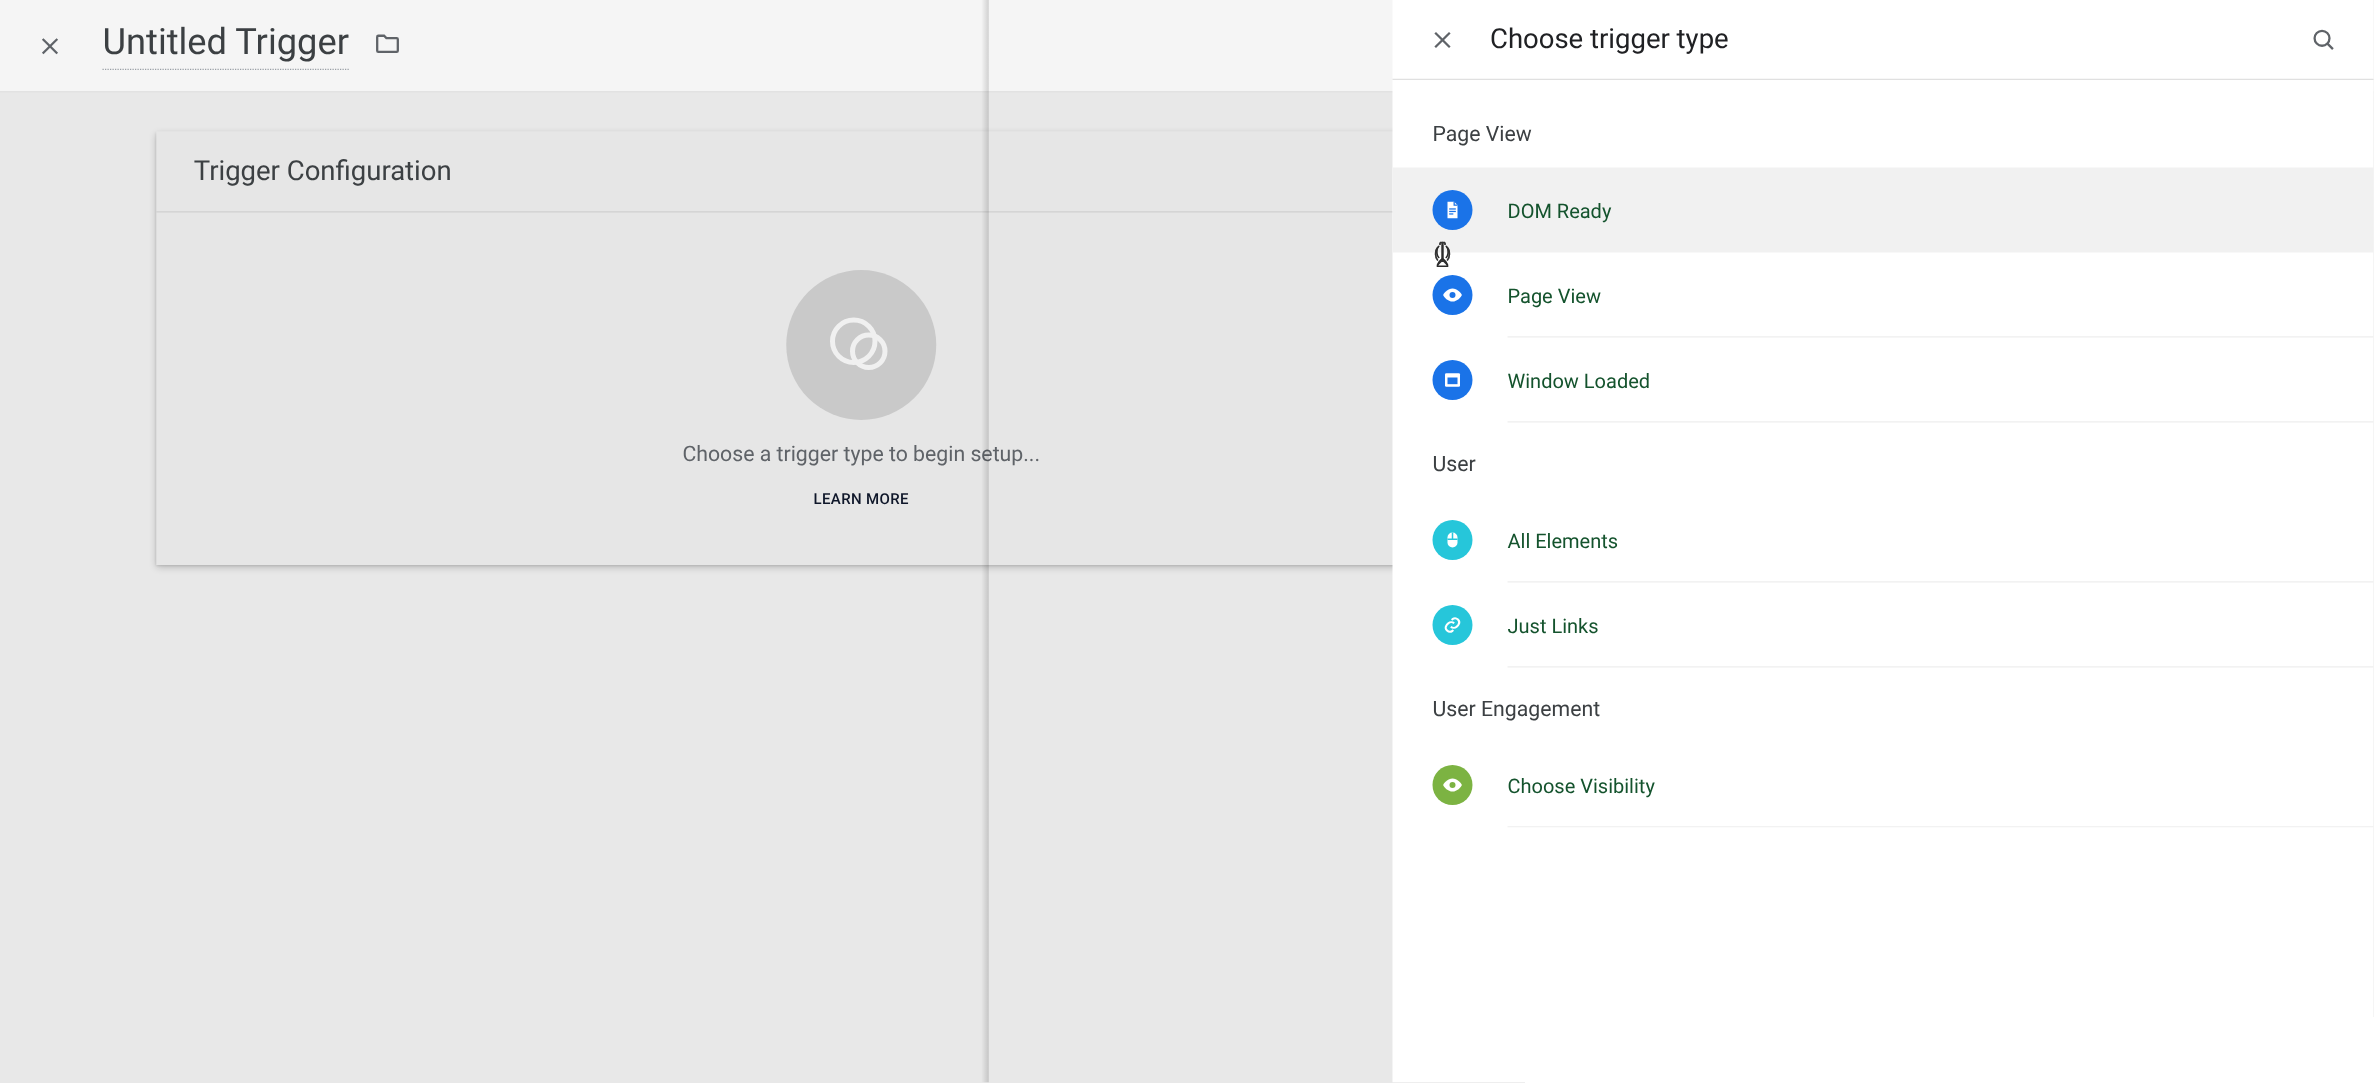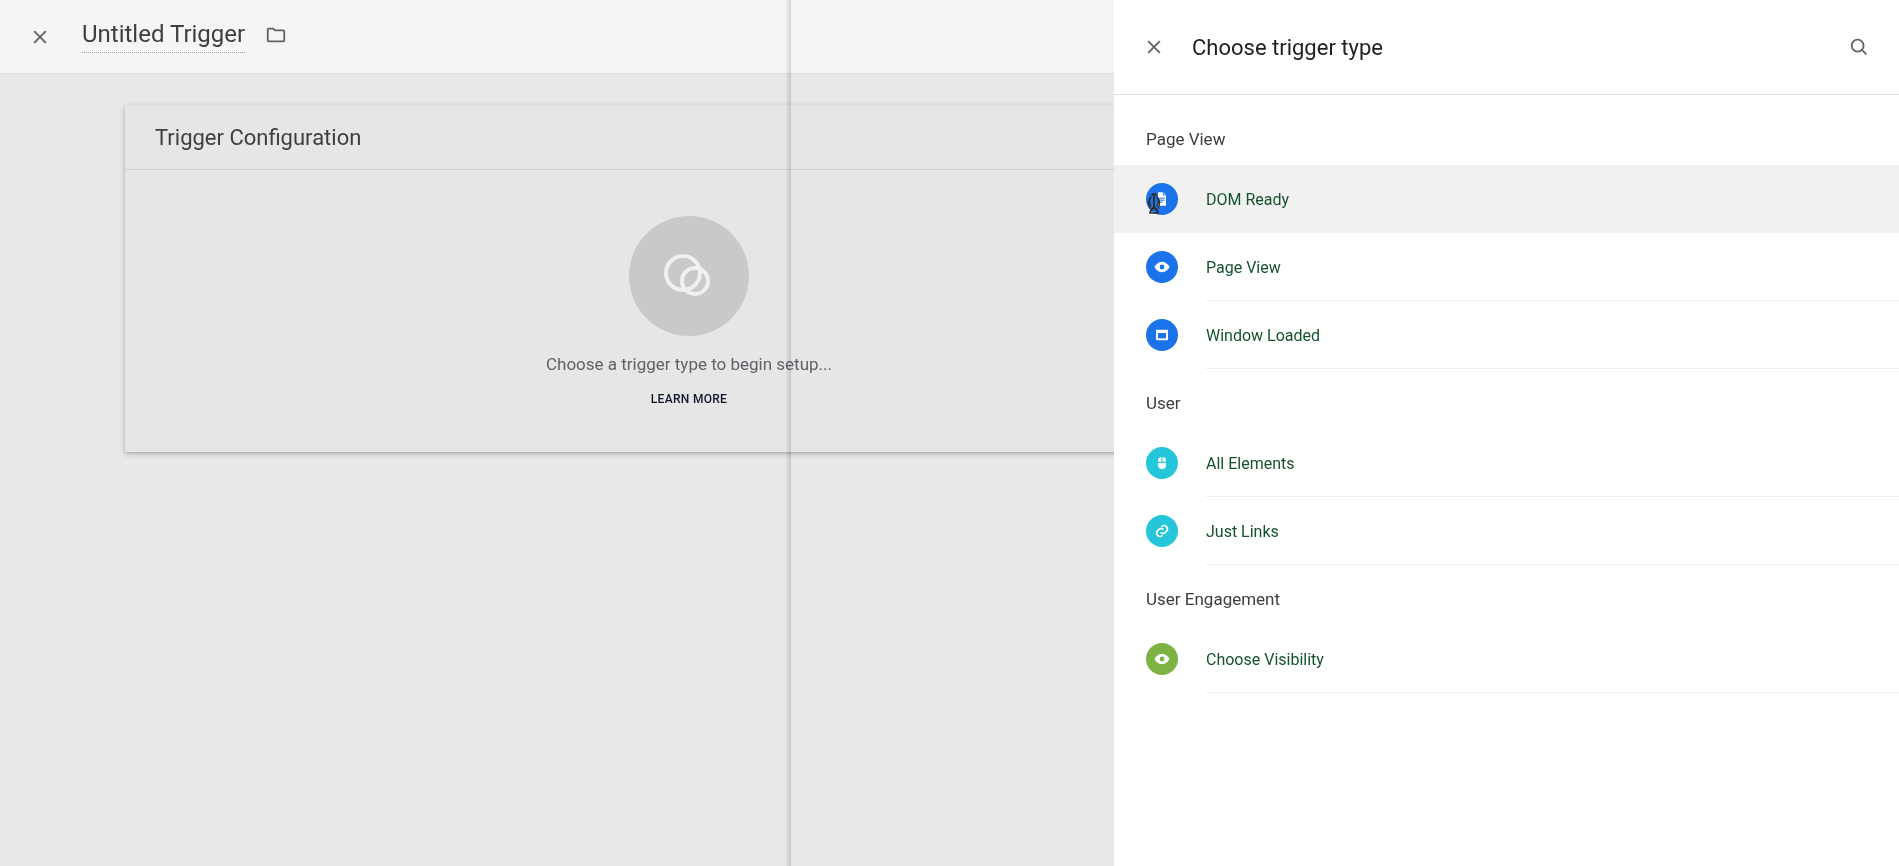--- a/index.html
+++ b/index.html
@@ -1,33 +1,33 @@
 <!DOCTYPE html>
 <html><head>
 <meta charset="utf-8">
 <style>
 * { margin:0; padding:0; box-sizing:border-box; font-family:Roboto,"Helvetica Neue",Arial,sans-serif; }
 body { width:1899px; height:866px; background:#e8e8e8; position:relative; overflow:hidden; color:#202124; }
 
 .main-header { height:74px; background:#f5f5f5; border-bottom:1px solid #dcdcdc; display:flex; align-items:center; padding:0 16px; }
 .main-header .close { width:48px; height:48px; display:flex; align-items:center; justify-content:center; cursor:pointer; border-radius:50%; }
-.main-header .title { font-size:24px; font-weight:400; color:#3c4043; margin-left:18px; padding-bottom:4px; border-bottom:1px dotted #9aa0a6; }
+.main-header .title { font-size:29px; font-weight:400; color:#3c4043; margin-left:18px; padding-bottom:4px; border-bottom:1px dotted #9aa0a6; }
 .main-header .folder { margin-left:20px; color:#5f6368; cursor:pointer; }
 
 .card { position:absolute; left:125px; top:105px; width:1128px; background:#e6e6e6; box-shadow:0 2px 6px rgba(0,0,0,0.2),0 1px 2px rgba(0,0,0,0.12); }
 .card-header { height:65px; display:flex; align-items:center; padding-left:30px; border-bottom:1px solid #d0d0d0; }
 .card-header span { font-size:22px; color:#3c4043; }
 .card-body { height:282px; display:flex; flex-direction:column; align-items:center; justify-content:center; gap:18px; }
 .placeholder-icon { width:120px; height:120px; border-radius:50%; background:#c9c9c9; display:flex; align-items:center; justify-content:center; }
 .prompt-text { font-size:17px; color:#5f6368; }
 .learn-more { font-size:12px; font-weight:500; color:#0f172a; letter-spacing:0.3px; cursor:pointer; }
 
 .overlay-shadow { position:absolute; top:0; left:785px; width:6px; height:100%; background:linear-gradient(to left, rgba(0,0,0,0.15), rgba(0,0,0,0)); }
 .panel { position:absolute; top:0; right:0; width:785px; height:100%; background:#fff; display:flex; flex-direction:column; }
-.panel-header { height:95px; border-bottom:1px solid #e0e0e0; display:flex; align-items:center; padding:0 16px; }
+.panel-header { height:64px; border-bottom:1px solid #e0e0e0; display:flex; align-items:center; padding:0 16px; }
 .panel-header .close { width:48px; height:48px; display:flex; align-items:center; justify-content:center; cursor:pointer; border-radius:50%; }
 .panel-header .ptitle { font-size:22px; color:#202124; margin-left:14px; flex:1; }
 .panel-header .search { width:48px; height:48px; display:flex; align-items:center; justify-content:center; cursor:pointer; color:#5f6368; }
 
 .panel-body { overflow-y:auto; padding-top:10px; }
 .section-label { font-size:17px; color:#3c4043; padding:24px 0 16px 32px; }
 
 .ticon { width:32px; height:32px; border-radius:50%; display:flex; align-items:center; justify-content:center; flex-shrink:0; }
 .ticon.blue { background:#1a73e8; }
 .ticon.cyan { background:#26c6da; }

